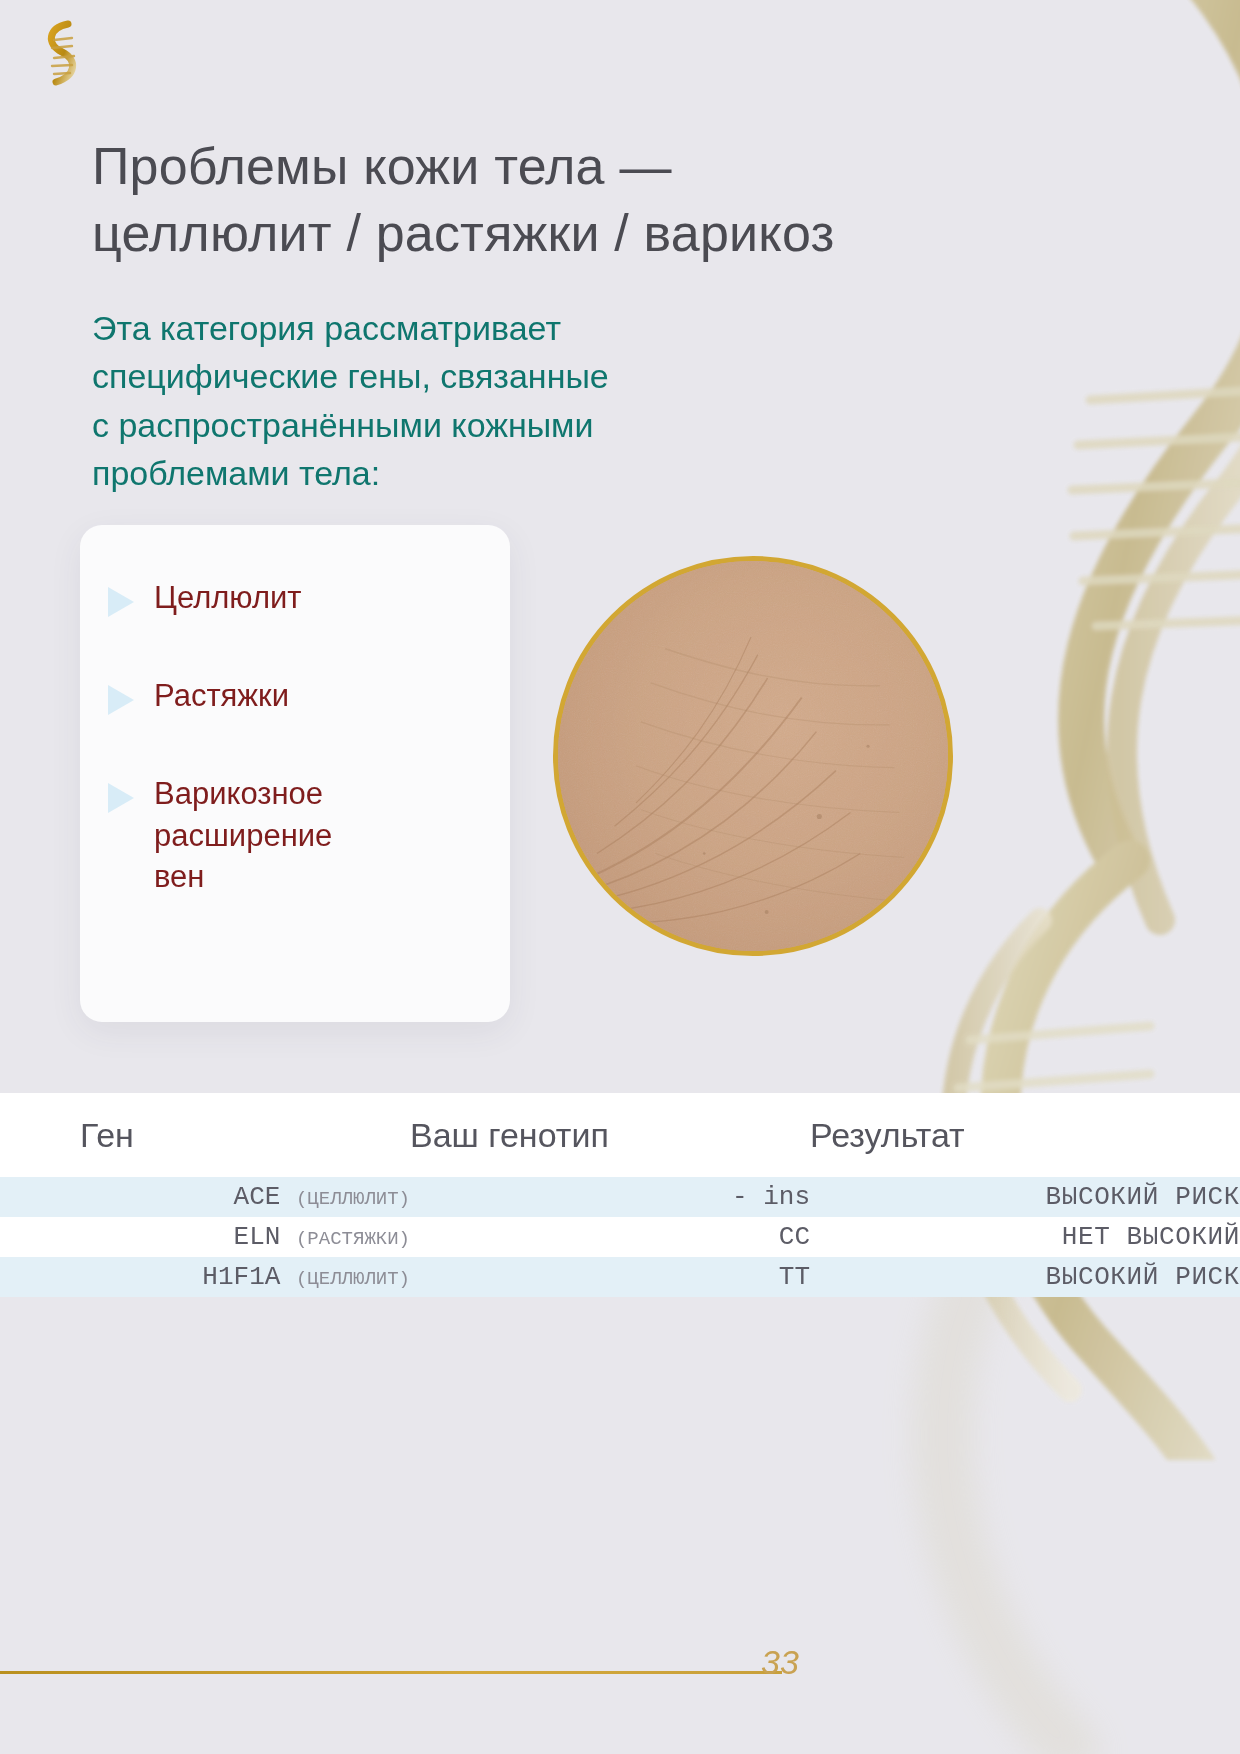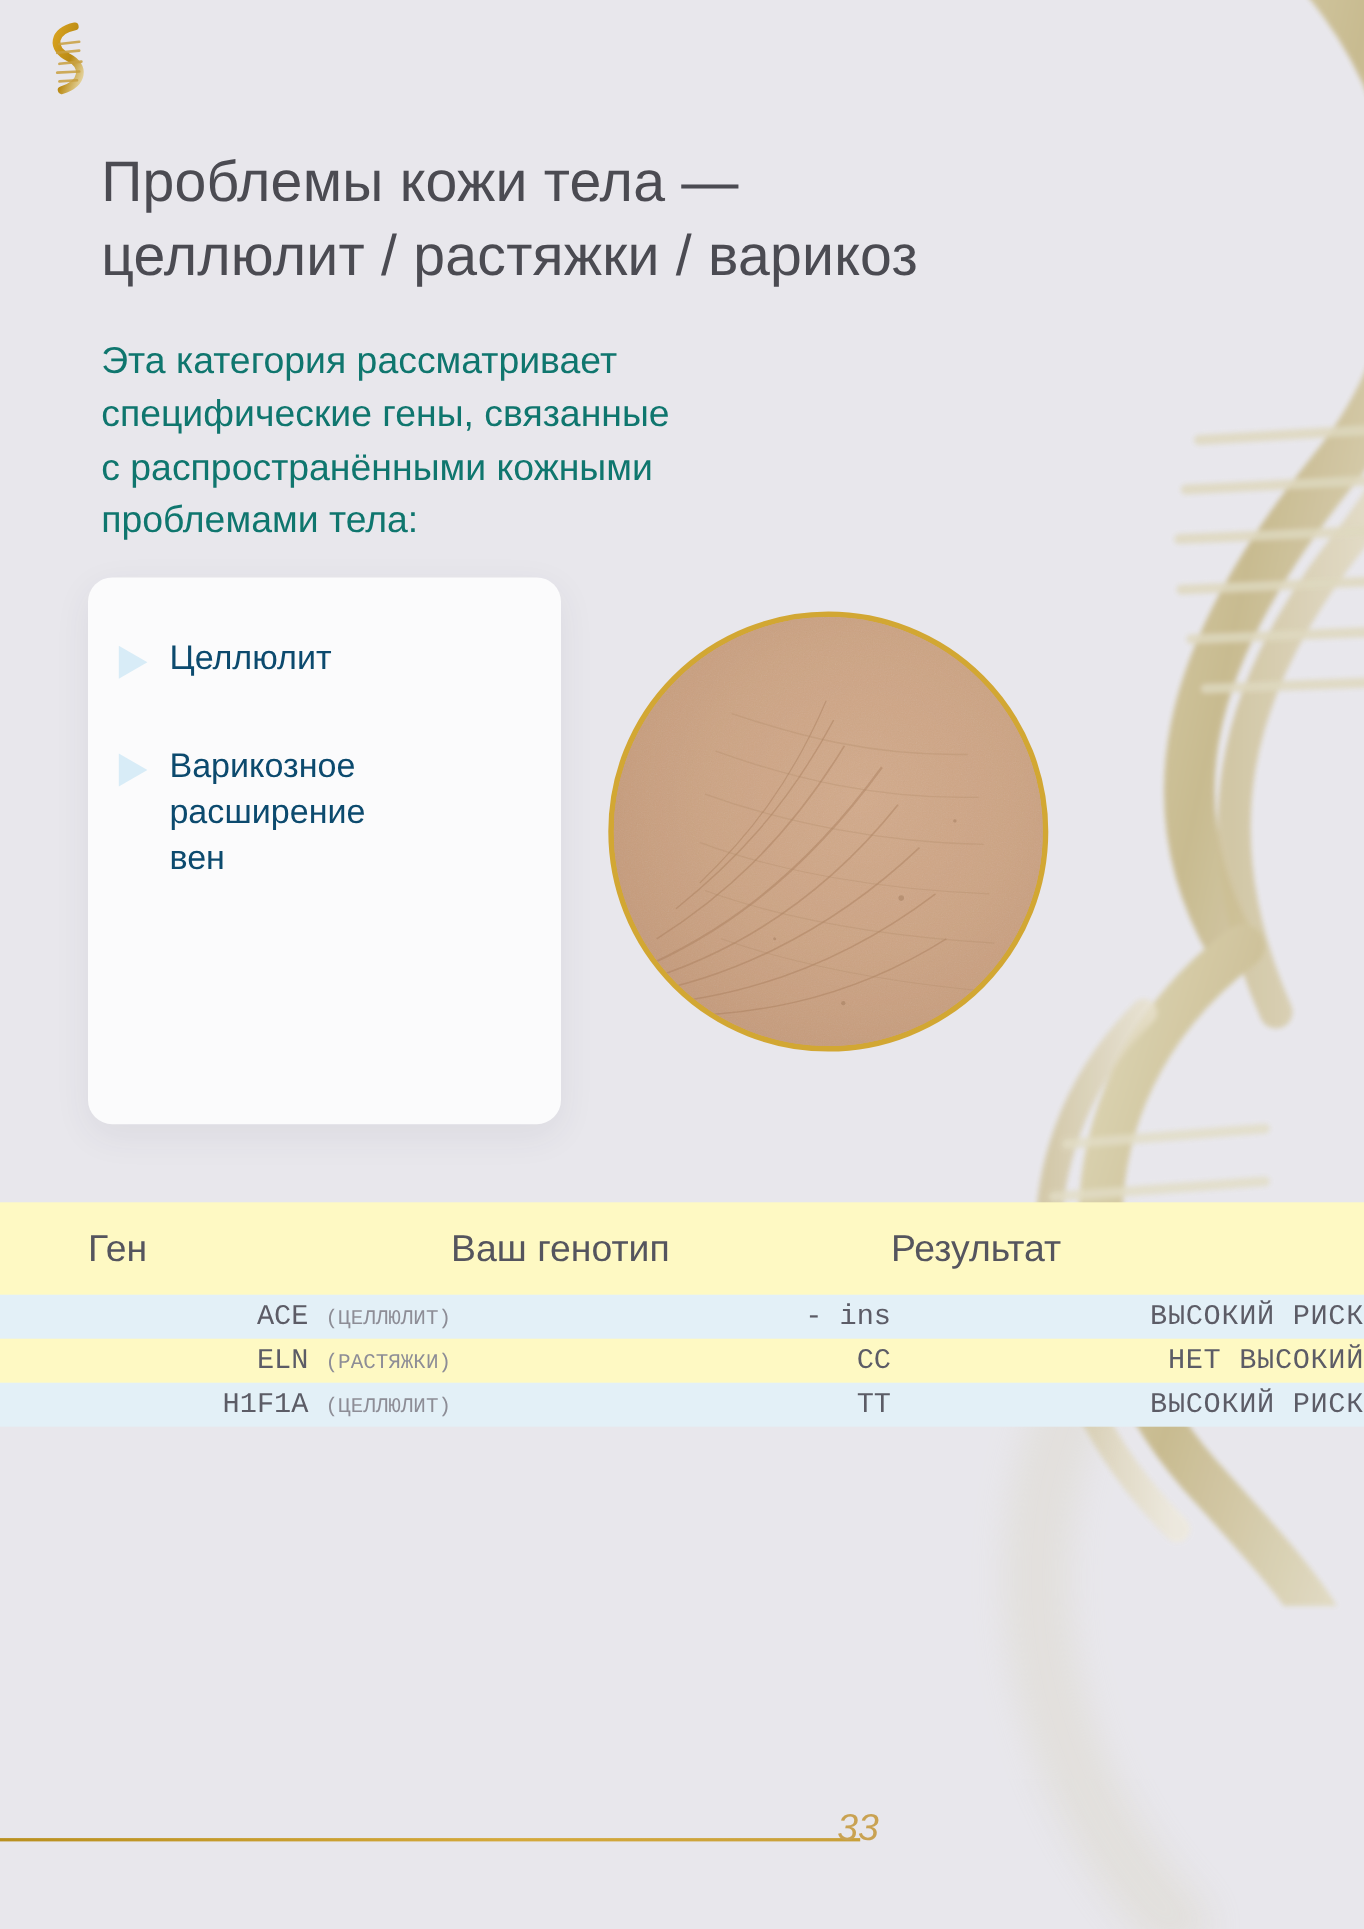--- a/index.html
+++ b/index.html
@@ -39,35 +39,35 @@
     box-shadow:0 10px 34px rgba(60,60,80,.07);
   }
   .bullets{position:absolute;left:28px;top:52px;width:390px;}
   .bullet{display:flex;align-items:flex-start;margin-bottom:56px;}
   .bullet:last-child{margin-bottom:0;margin-top:44px;}
   .tri{
     width:0;height:0;flex:0 0 auto;margin:10px 20px 0 0;
     border-top:15px solid transparent;border-bottom:15px solid transparent;
     border-left:26px solid #d8ecf7;
   }
-  .btxt{font-size:31px;line-height:1.35;font-weight:300;color:#0c4a6e;}
+  .btxt{font-size:31px;line-height:1.35;font-weight:300;color:#7f1d1d;}
 
   
   .photo-wrap{
     position:absolute;left:553px;top:556px;width:400px;height:400px;
     border-radius:50%;border:5px solid #d2a733;
     box-sizing:border-box;overflow:hidden;
     background:#cda489;
   }
   .skin{position:absolute;inset:0;}
 
   
   .table-band{
     position:absolute;left:0;top:1093px;width:1240px;height:197px;
-    background:#fef9c3;
+    background:#ffffff;
   }
   .tbl{position:absolute;left:0;top:0;width:1240px;border-collapse:collapse;}
   .tbl th,.tbl td{padding:0;vertical-align:middle;font-weight:300;}
   .tbl th{
     height:84px;font-size:34px;color:#55555e;text-align:left;
   }
   .tbl td{height:40px;font-size:26px;color:#5c5c66;text-align:right;font-family:Liberation Mono, monospace;}
   .c-gene{width:330px;padding-left:80px !important;}
   .c-geno{width:400px;}
   .c-res{width:430px;}
@@ -155,20 +155,24 @@
   <p class="lede">Эта категория рассматривает
 специфические гены, связанные
 с распространёнными кожными
 проблемами тела:</p>
 
   <div class="card">
     <div class="bullets">
       <div class="bullet">
         <span class="tri"></span>
         <span class="btxt">Целлюлит</span>
+      </div>
+      <div class="bullet">
+        <span class="tri"></span>
+        <span class="btxt">Растяжки</span>
       </div>
       <div class="bullet">
         <span class="tri"></span>
         <span class="btxt" style="white-space:pre-line">Варикозное
 расширение
 вен</span>
       </div>
     </div>
   </div>
 

